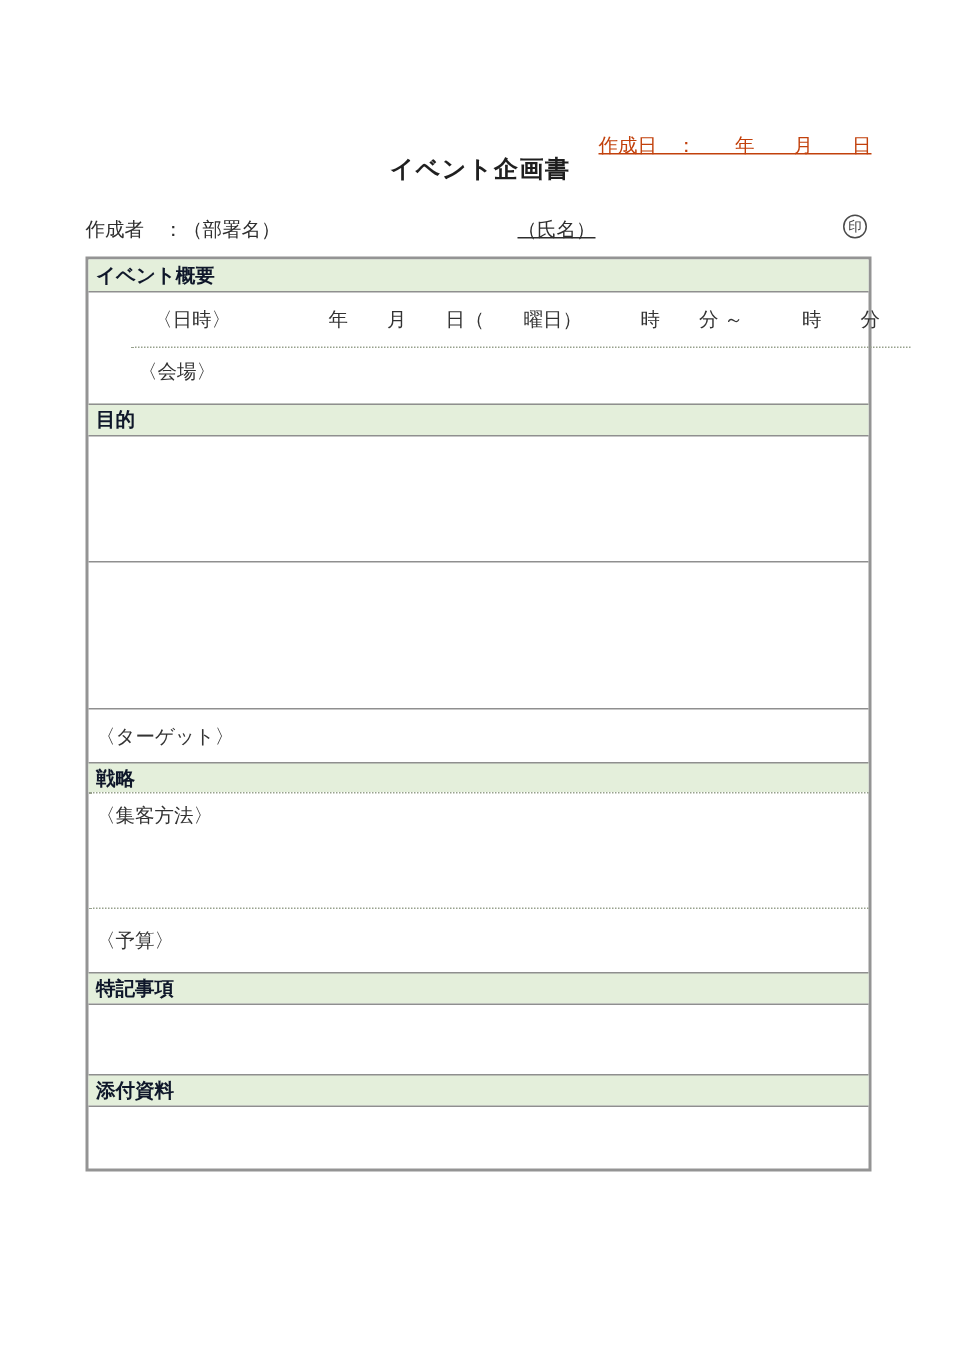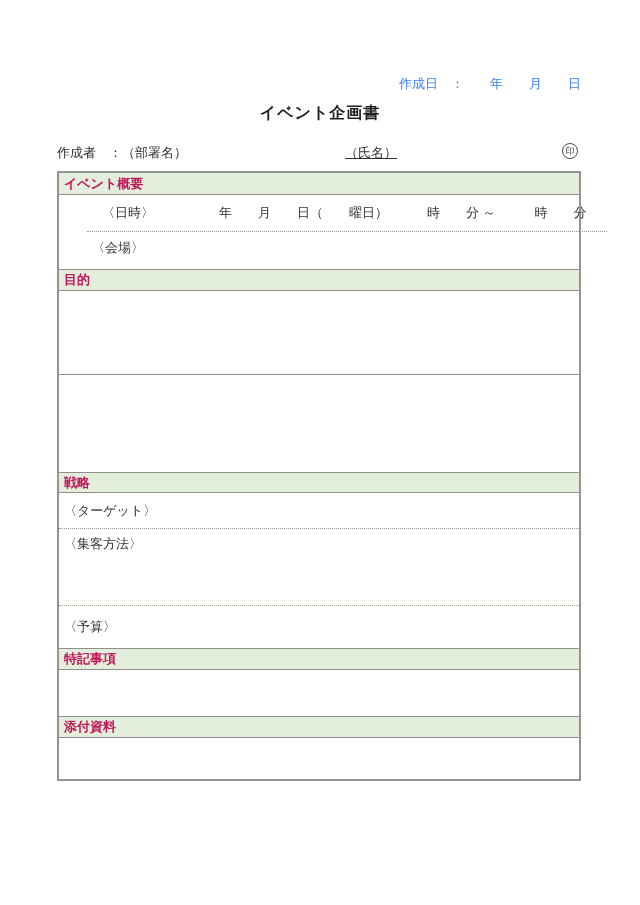--- a/index.html
+++ b/index.html
@@ -8,26 +8,27 @@
     position: relative;
     width: 640px;
     height: 905px;
     background: #ffffff;
     font-family: "Liberation Sans", "DejaVu Sans", sans-serif;
     color: #333333;
     overflow: hidden;
   }
   .created-date {
     position: absolute;
-    top: 76px;
+    top: 89px;
     right: 59px;
     font-size: 13px;
     line-height: 16px;
-    color: #3b82f6;
+    color: #c2410c;
     white-space: pre;
+    text-decoration: underline;
   }
   .doc-title {
     position: absolute;
     top: 103px;
     left: 0;
     width: 100%;
     text-align: center;
     font-size: 16px;
     font-weight: bold;
     letter-spacing: 1px;
@@ -71,21 +72,21 @@
     width: 100%;
     display: flex;
     align-items: center;
     font-size: 13px;
     padding-left: 5px;
     white-space: pre;
   }
   .row.header {
     background: #e4efdb;
     font-weight: bold;
-    color: #be185d;
+    color: #0f172a;
   }
   .row.blank { padding: 0; }
   .row.top-align { align-items: flex-start; }
   .bt-solid { border-top: 1px solid #8f8f8f; }
   .bt-dotted { border-top: 1px dotted #97a18d; }
   .h20 { height: 20px; }
   .h21 { height: 21px; }
   .h36 { height: 36px; }
   .h37 { height: 37px; padding-left: 43px; }
   .h38 { height: 38px; }
@@ -131,26 +132,26 @@
 
     <div class="row header h21 bt-solid">
       <span>目的</span>
     </div>
 
     <div class="row blank h84 bt-solid"></div>
 
 
     <div class="row blank h98 bt-solid"></div>
 
+    <div class="row h36 bt-solid">
+      <span>〈ターゲット〉</span>
+    </div>
+
     <div class="row header h20 bt-solid">
       <span>戦略</span>
-    </div>
-
-    <div class="row h36 bt-solid">
-      <span>〈ターゲット〉</span>
     </div>
 
     <div class="row h77 bt-dotted top-align pt6">
       <span>〈集客方法〉</span>
     </div>
 
     <div class="row h43 bt-dotted">
       <span>〈予算〉</span>
     </div>
 

